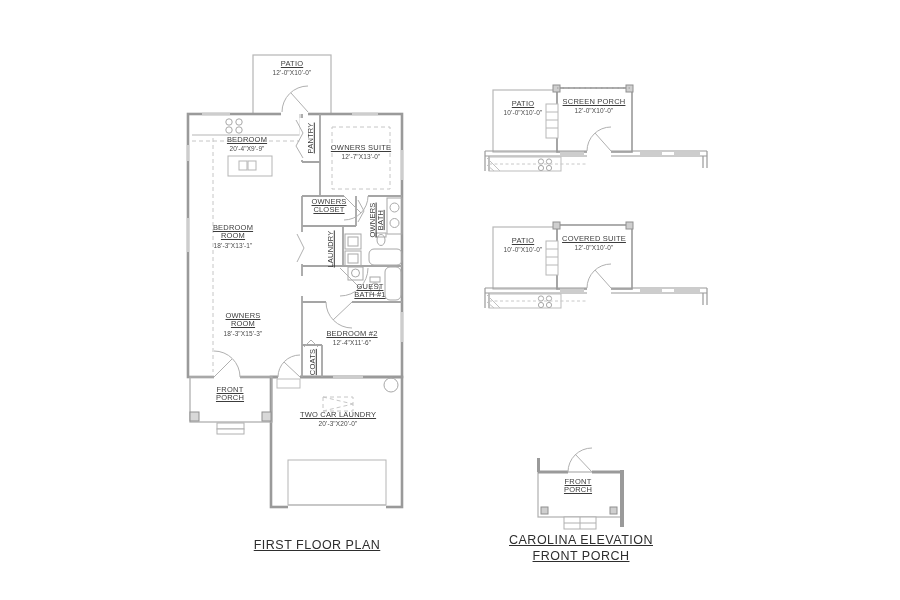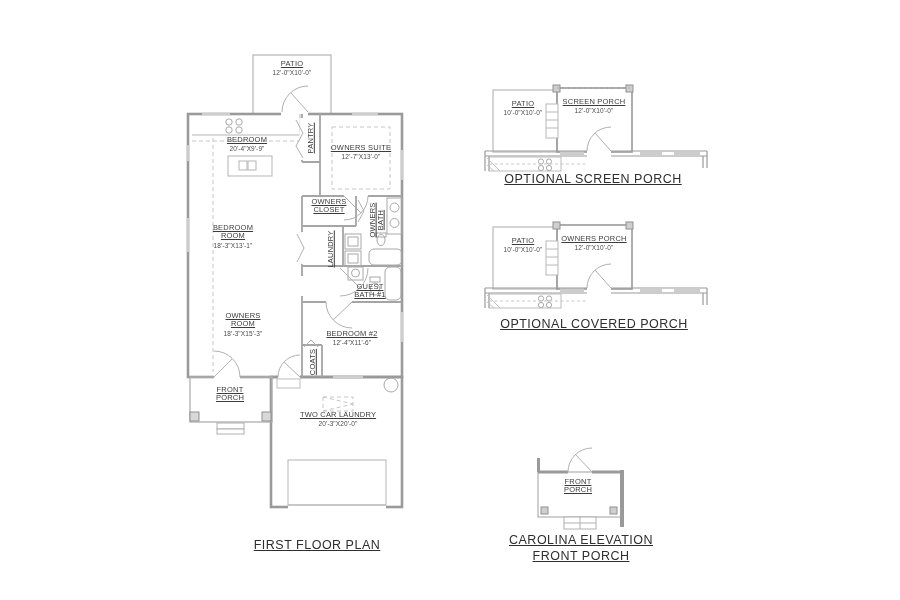--- a/index.html
+++ b/index.html
@@ -249,31 +249,29 @@
   <div class="title" style="left:317px;top:538px">FIRST FLOOR PLAN</div>
 
   <div class="lbl" style="left:523px;top:100px">
     <div class="nm">PATIO</div>
     <div class="dm">10'-0"X10'-0"</div>
   </div>
   <div class="lbl" style="left:594px;top:98px">
     <div class="nm">SCREEN PORCH</div>
     <div class="dm">12'-0"X10'-0"</div>
   </div>
-  <div class="title" style="left:593px;top:172px">OPTIONAL SCREEN PORCH</div>
 
   <div class="lbl" style="left:523px;top:237px">
     <div class="nm">PATIO</div>
     <div class="dm">10'-0"X10'-0"</div>
   </div>
   <div class="lbl" style="left:594px;top:235px">
-    <div class="nm">OWNERS PORCH</div>
+    <div class="nm">COVERED SUITE</div>
     <div class="dm">12'-0"X10'-0"</div>
   </div>
-  <div class="title" style="left:594px;top:317px">OPTIONAL COVERED PORCH</div>
 
   <div class="lbl" style="left:578px;top:478px">
     <div class="nm">FRONT
 PORCH</div>
   </div>
   <div class="title" style="left:581px;top:533px">CAROLINA ELEVATION</div>
   <div class="title" style="left:581px;top:549px">FRONT PORCH</div>
 
 </div>
 

